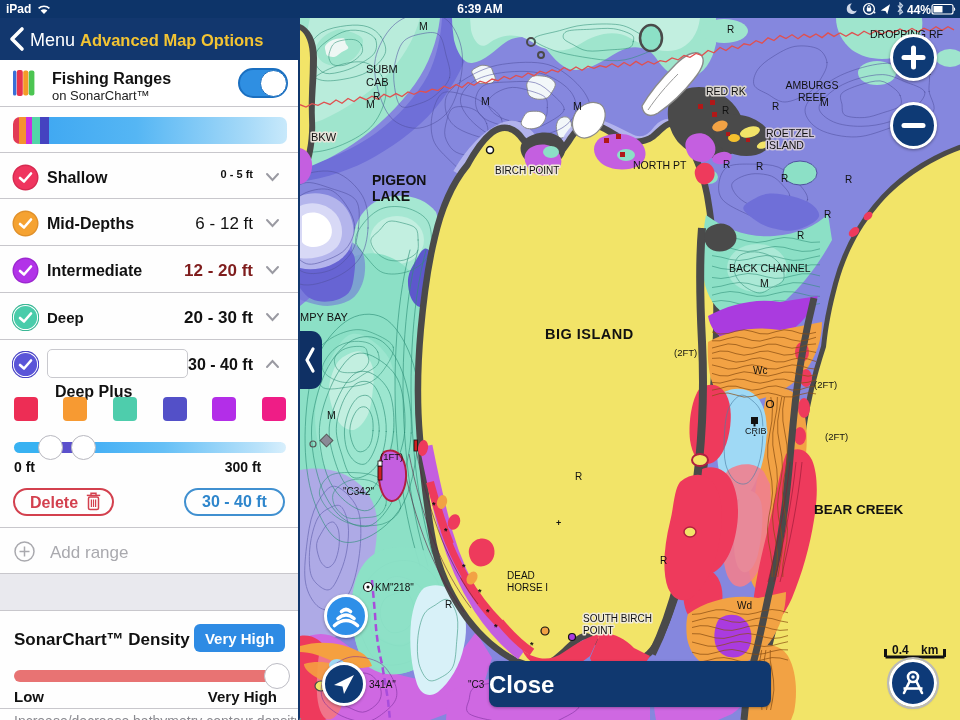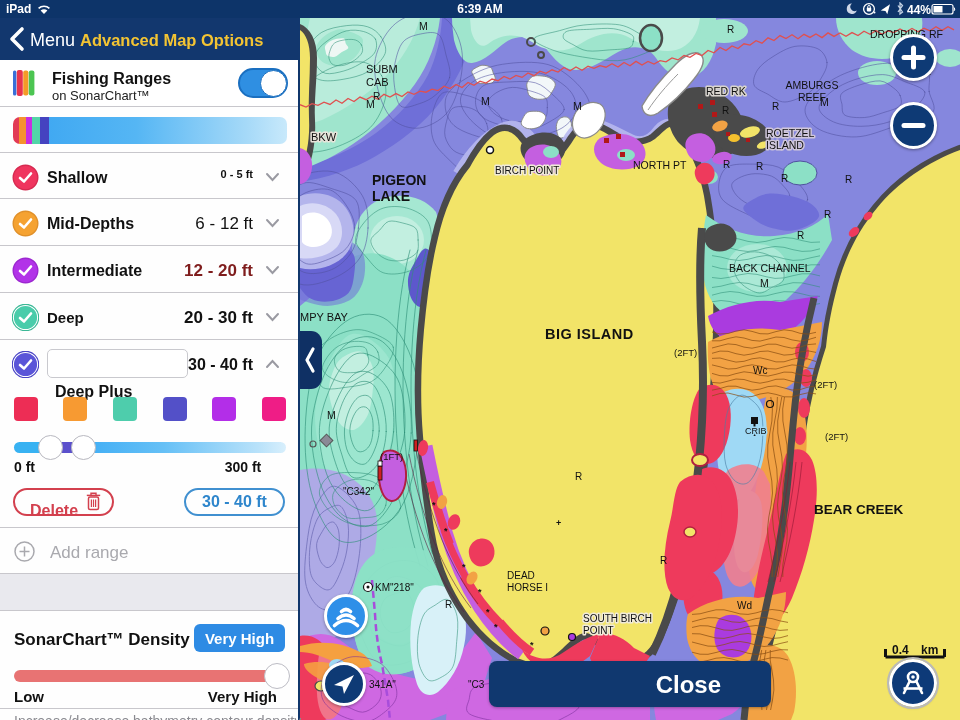--- a/index.html
+++ b/index.html
@@ -494,21 +494,21 @@
   <path d="M7,17.5 Q15,10.5 23,17.5" fill="none" stroke="#fff" stroke-width="3.6" stroke-linecap="round"></path>
   <path d="M3.5,24.5 Q15,14.5 26.5,24.5" fill="none" stroke="#fff" stroke-width="3.6" stroke-linecap="round"></path>
 </svg>
 
 <div class="abs" style="left:322px; top:662px; width:44px; height:44px; border-radius:50%; background:#0e3a75; border:3px solid #fff; box-shadow:0 1px 3px rgba(0,0,0,0.35);"></div>
 <svg class="abs" style="left:331px; top:671px;" width="26" height="26" viewBox="0 0 26 26">
   <path d="M3 14 L23 4 L13 23 L11.5 15.5 Z" fill="#fff"></path>
 </svg>
 
 <div class="abs" style="left:489px; top:661px; width:282px; height:46px; background:#10386f; border-radius:8px; box-shadow:0 1px 3px rgba(0,0,0,0.3);"></div>
-<div class="abs" style="left:489px; top:671px; width:232px; text-align:right; color:#fff; font-size:24px; font-weight:bold;">Close</div>
+<div class="abs" style="left:489px; top:671px; width:232px; text-align:left; color:#fff; font-size:24px; font-weight:bold;">Close</div>
 
 <svg class="abs" style="left:884px; top:641px;" width="62" height="18" viewBox="0 0 62 18">
   <line x1="1.5" y1="16" x2="60.5" y2="16" stroke="#111" stroke-width="3"></line>
   <line x1="1.5" y1="8" x2="1.5" y2="16" stroke="#111" stroke-width="3"></line>
   <line x1="60.5" y1="8" x2="60.5" y2="16" stroke="#111" stroke-width="3"></line>
 </svg>
 <div class="abs" style="left:892px; top:643px; font-size:12px; font-weight:bold; color:#111;">0.4</div>
 <div class="abs" style="left:921px; top:643px; font-size:12px; font-weight:bold; color:#111;text-align:right;">km</div>
 
 <div class="abs" style="left:889px; top:659px; width:48px; height:48px; border-radius:50%; background:#0d3a78; border:3px solid #fff; outline:2px solid #b9b9b9; box-shadow:0 1px 3px rgba(0,0,0,0.3);"></div>
@@ -658,21 +658,21 @@
 <div class="abs" style="left:262px; top:397px; width:24px; height:24px; border-radius:4px; background:#ef1d86;"></div>
 
 <div class="abs" style="left:14px; top:442px; width:272px; height:11px; border-radius:6px; background:linear-gradient(to right,#38b2f2 0,#38b2f2 12%,#5b50cc 12%,#5b50cc 26%,#41aef5 26%,#66c0f6 55%,#b9e2fa 90%,#d8effc 100%);"></div>
 <div class="abs" style="left:38px; top:435px; width:25px; height:25px; border-radius:50%; background:#fff; border:1px solid #b8b8c0;"></div>
 <div class="abs" style="left:71px; top:435px; width:25px; height:25px; border-radius:50%; background:#fff; border:1px solid #b8b8c0;"></div>
 
 <div class="abs" style="left:14px; top:459px; font-size:14px; font-weight:bold; color:#111;">0 ft</div>
 <div class="abs" style="left:200px; top:459px; width:86px; text-align:center; font-size:14px; font-weight:bold; color:#111;">300 ft</div>
 
 <div class="abs" style="left:13px; top:488px; width:101px; height:28px; border:2px solid #d3404e; border-radius:15px;"></div>
-<div class="abs" style="left:30px; top:494px; font-size:16px; font-weight:bold; color:#d3404e;margin-top:8px;">Delete</div>
+<div class="abs" style="left:30px; top:494px; font-size:16px; font-weight:bold; color:#d3404e;">Delete</div>
 
 <svg class="abs" style="left:86px; top:492px;" width="15" height="19" viewBox="0 0 15 19">
   <rect x="2.5" y="5" width="10" height="12.5" rx="1.5" fill="none" stroke="#d3404e" stroke-width="1.5"></rect>
   <line x1="0.8" y1="3.4" x2="14.2" y2="3.4" stroke="#d3404e" stroke-width="1.5"></line>
   <path d="M5 3 V1.2 H10 V3" fill="none" stroke="#d3404e" stroke-width="1.4"></path>
   <line x1="5.4" y1="7.5" x2="5.4" y2="15" stroke="#d3404e" stroke-width="1.2"></line>
   <line x1="7.5" y1="7.5" x2="7.5" y2="15" stroke="#d3404e" stroke-width="1.2"></line>
   <line x1="9.6" y1="7.5" x2="9.6" y2="15" stroke="#d3404e" stroke-width="1.2"></line>
 </svg>
 

